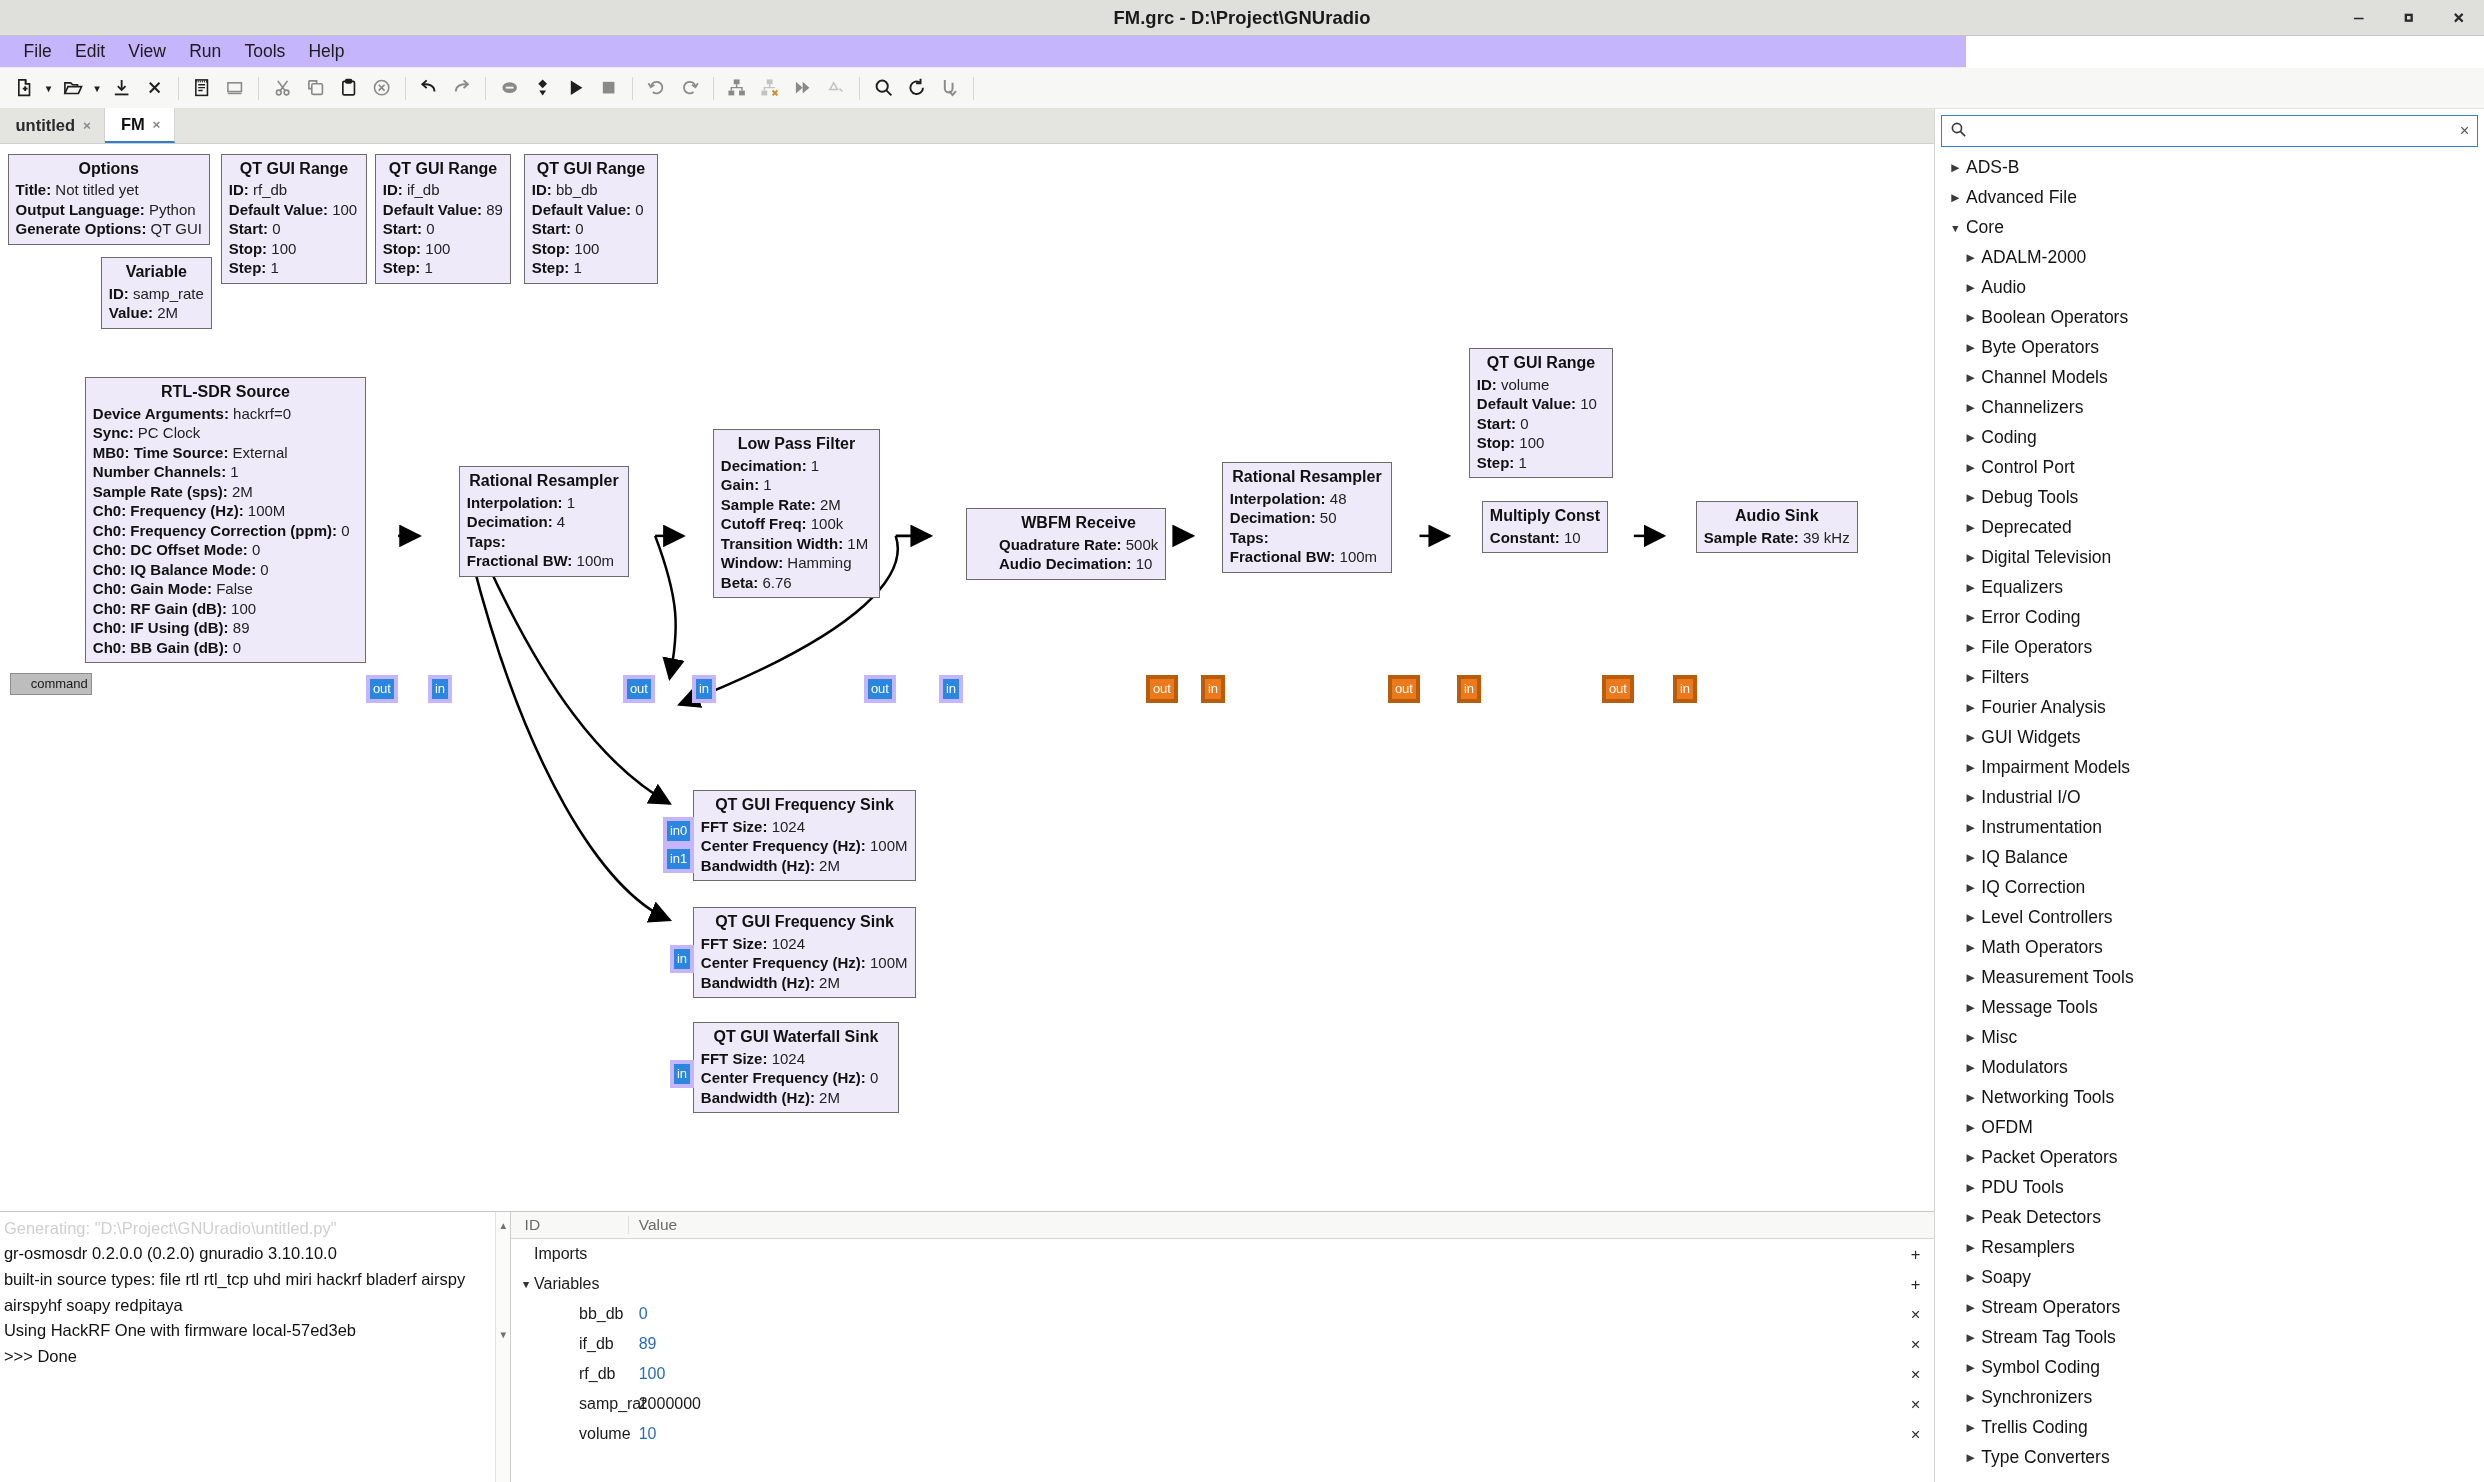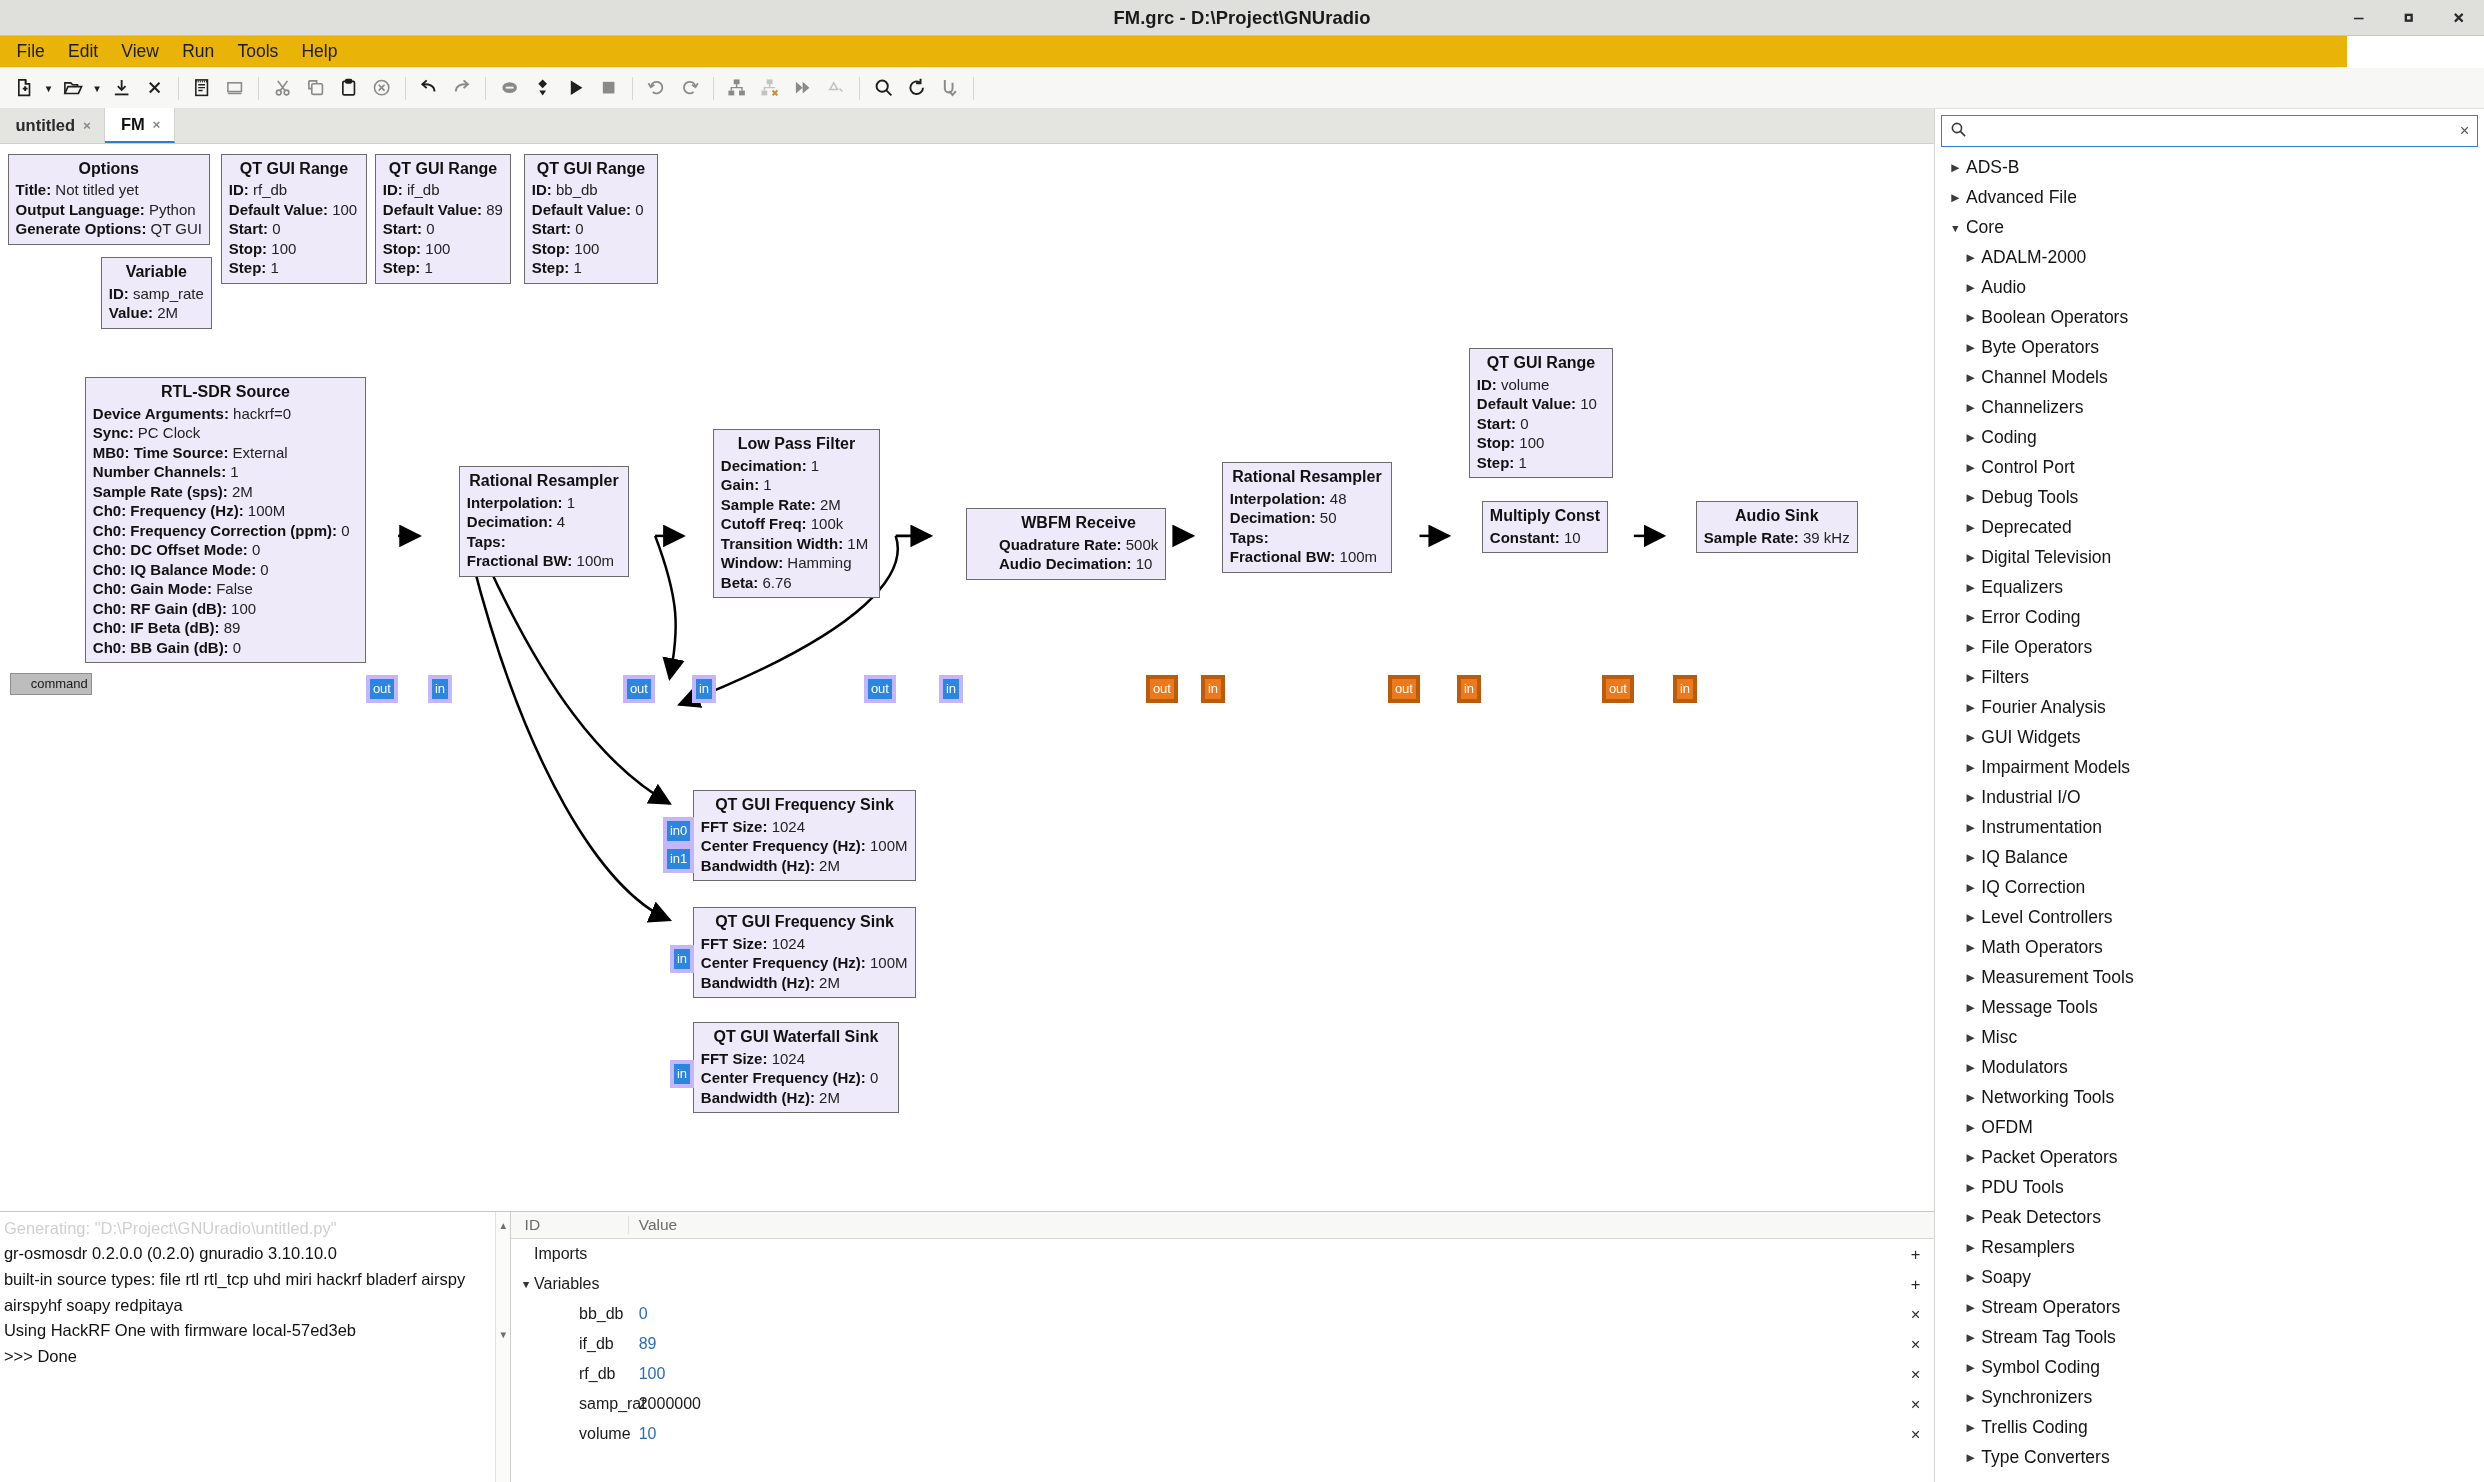--- a/index.html
+++ b/index.html
@@ -20,23 +20,23 @@
     font-size: 18.4px; font-weight: bold; color: #1a1a1a; letter-spacing: 0.1px;
   }
   .wincontrols { position: absolute; right: 0; top: 0; height: 36px; display: flex; }
   .wc {
     width: 50px; height: 36px; display: flex; align-items: center; justify-content: center;
     font-size: 16.5px; color: #2b2b2b;
   }
 
   
   .menubar {
-    position: absolute; left: 0; top: 36px; width: 2347px; height: 32px;
-    background: #eab308; border-bottom: 1px solid #ececea;
-    display: flex; align-items: center; padding-left: 5px;
+    position: absolute; left: 0; top: 36px; width: 1966px; height: 32px;
+    background: #c4b5fd; border-bottom: 1px solid #ececea;
+    display: flex; align-items: center; padding-left: 12px;
   }
   .menuitem {
     font-size: 17.5px; color: #1c1c1c; padding: 3.9px 11.6px; border-radius: 1.9px;
   }
 
   
   .toolbar {
     position: absolute; left: 0; top: 68px; width: 2484px; height: 41px;
     background: #f7f7f5; border-bottom: 1px solid #e2e2df;
     display: flex; align-items: center; padding-left: 7.8px;
@@ -455,21 +455,21 @@
         <span class="row"><span class="k">Sync:</span><span class="v"> PC Clock</span></span>
         <span class="row"><span class="k">MB0: Time Source:</span><span class="v"> External</span></span>
         <span class="row"><span class="k">Number Channels:</span><span class="v"> 1</span></span>
         <span class="row"><span class="k">Sample Rate (sps):</span><span class="v"> 2M</span></span>
         <span class="row"><span class="k">Ch0: Frequency (Hz):</span><span class="v"> 100M</span></span>
         <span class="row"><span class="k">Ch0: Frequency Correction (ppm):</span><span class="v"> 0</span></span>
         <span class="row"><span class="k">Ch0: DC Offset Mode:</span><span class="v"> 0</span></span>
         <span class="row"><span class="k">Ch0: IQ Balance Mode:</span><span class="v"> 0</span></span>
         <span class="row"><span class="k">Ch0: Gain Mode:</span><span class="v"> False</span></span>
         <span class="row"><span class="k">Ch0: RF Gain (dB):</span><span class="v"> 100</span></span>
-        <span class="row"><span class="k">Ch0: IF Beta (dB):</span><span class="v"> 89</span></span>
+        <span class="row"><span class="k">Ch0: IF Using (dB):</span><span class="v"> 89</span></span>
         <span class="row"><span class="k">Ch0: BB Gain (dB):</span><span class="v"> 0</span></span>
       </div>
       <div class="blk" style="left: 459px; top: 322px; min-width: 170px;">
         <span class="bt">Rational Resampler</span>
         <span class="row"><span class="k">Interpolation:</span><span class="v"> 1</span></span>
         <span class="row"><span class="k">Decimation:</span><span class="v"> 4</span></span>
         <span class="row"><span class="k">Taps:</span><span class="v"></span></span>
         <span class="row"><span class="k">Fractional BW:</span><span class="v"> 100m</span></span>
       </div>
       <div class="blk" style="left: 713px; top: 285px; min-width: 167px;">

